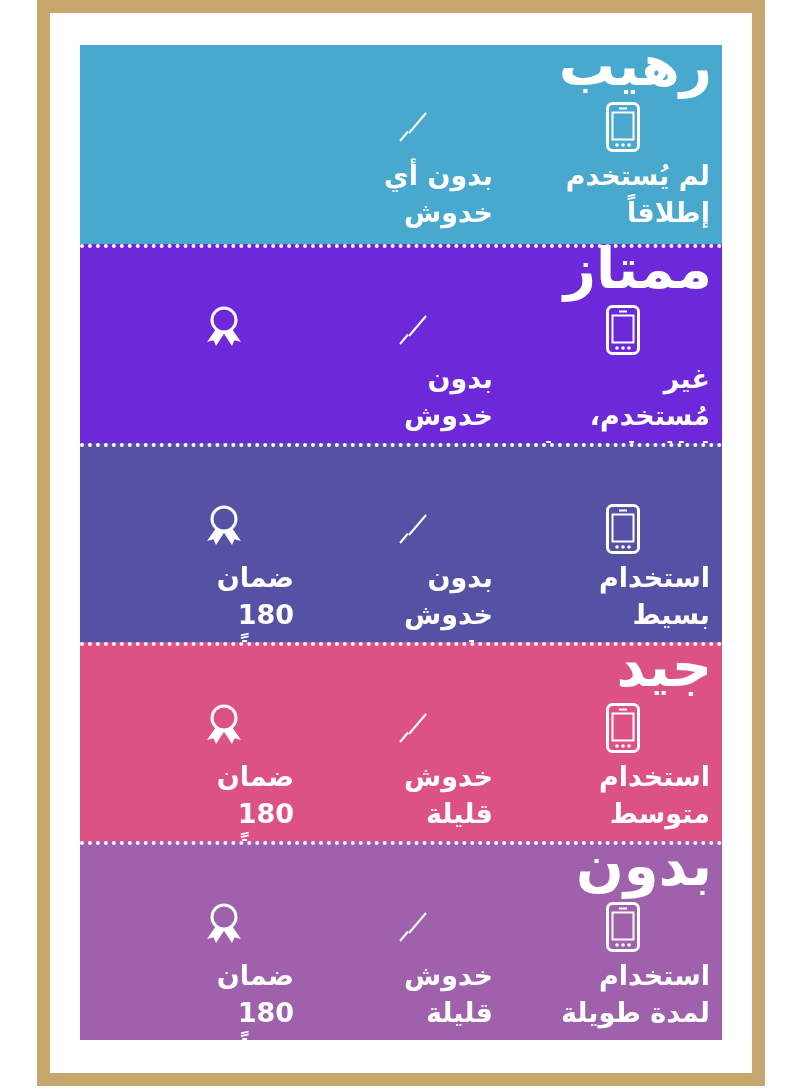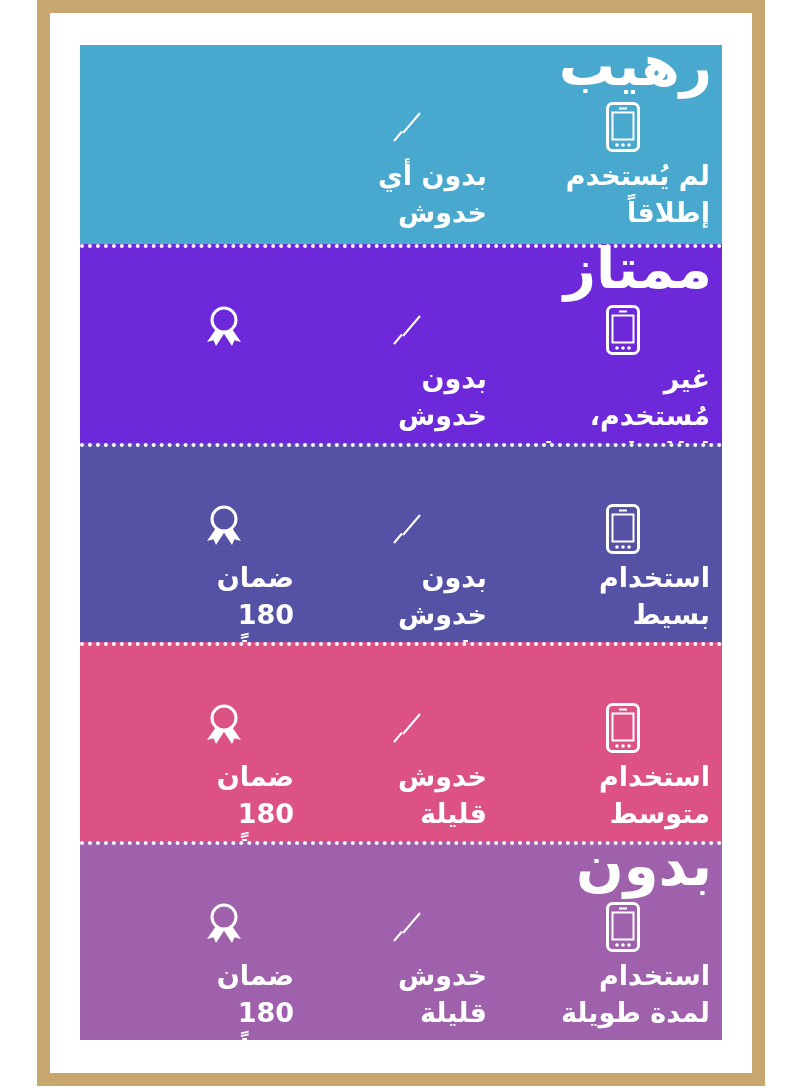--- a/index.html
+++ b/index.html
@@ -61,21 +61,21 @@
     top: 56px;
     left: 0;
     right: 0;
     height: 140px;
   }
   .col {
     position: absolute;
     top: 0;
   }
   .col-usage    { right: 12px;  width: 175px; }
-  .col-scratch  { right: 235px; width: 160px; }
+  .col-scratch  { right: 229px; width: 160px; }
   .col-warranty { right: 428px; width: 140px; }
 
   .icon-box {
     display: flex;
     justify-content: center;
     align-items: center;
     height: 52px;
   }
   .txt {
     margin-top: 4px;
@@ -197,20 +197,21 @@
               <path d="M32 24 L41 37 L34.5 35.2 L32 41 L23.5 28 Z" fill="#fff"></path>
             </svg>
         </div>
         <div class="txt">ضمان 180
 يوماً من</div>
       </div>
     </div>
   </section>
 
   <section class="band" style="background: rgb(221, 82, 133);">
+    <h2 class="band-title">جيد</h2>
     <div class="cols">
       <div class="col col-usage">
         <div class="icon-box">
           <svg width="34" height="50" viewBox="0 0 34 50">
               <rect x="1.5" y="1.5" width="31" height="47" rx="5" fill="none" stroke="#fff" stroke-width="3"></rect>
               <line x1="13" y1="6.5" x2="21" y2="6.5" stroke="#fff" stroke-width="2"></line>
               <rect x="6.5" y="10.5" width="21" height="27" fill="none" stroke="#fff" stroke-width="2"></rect>
               <circle cx="11" cy="43" r="1.8" fill="#fff"></circle>
               <circle cx="17" cy="43" r="1.8" fill="#fff"></circle>
               <circle cx="23" cy="43" r="1.8" fill="#fff"></circle>

